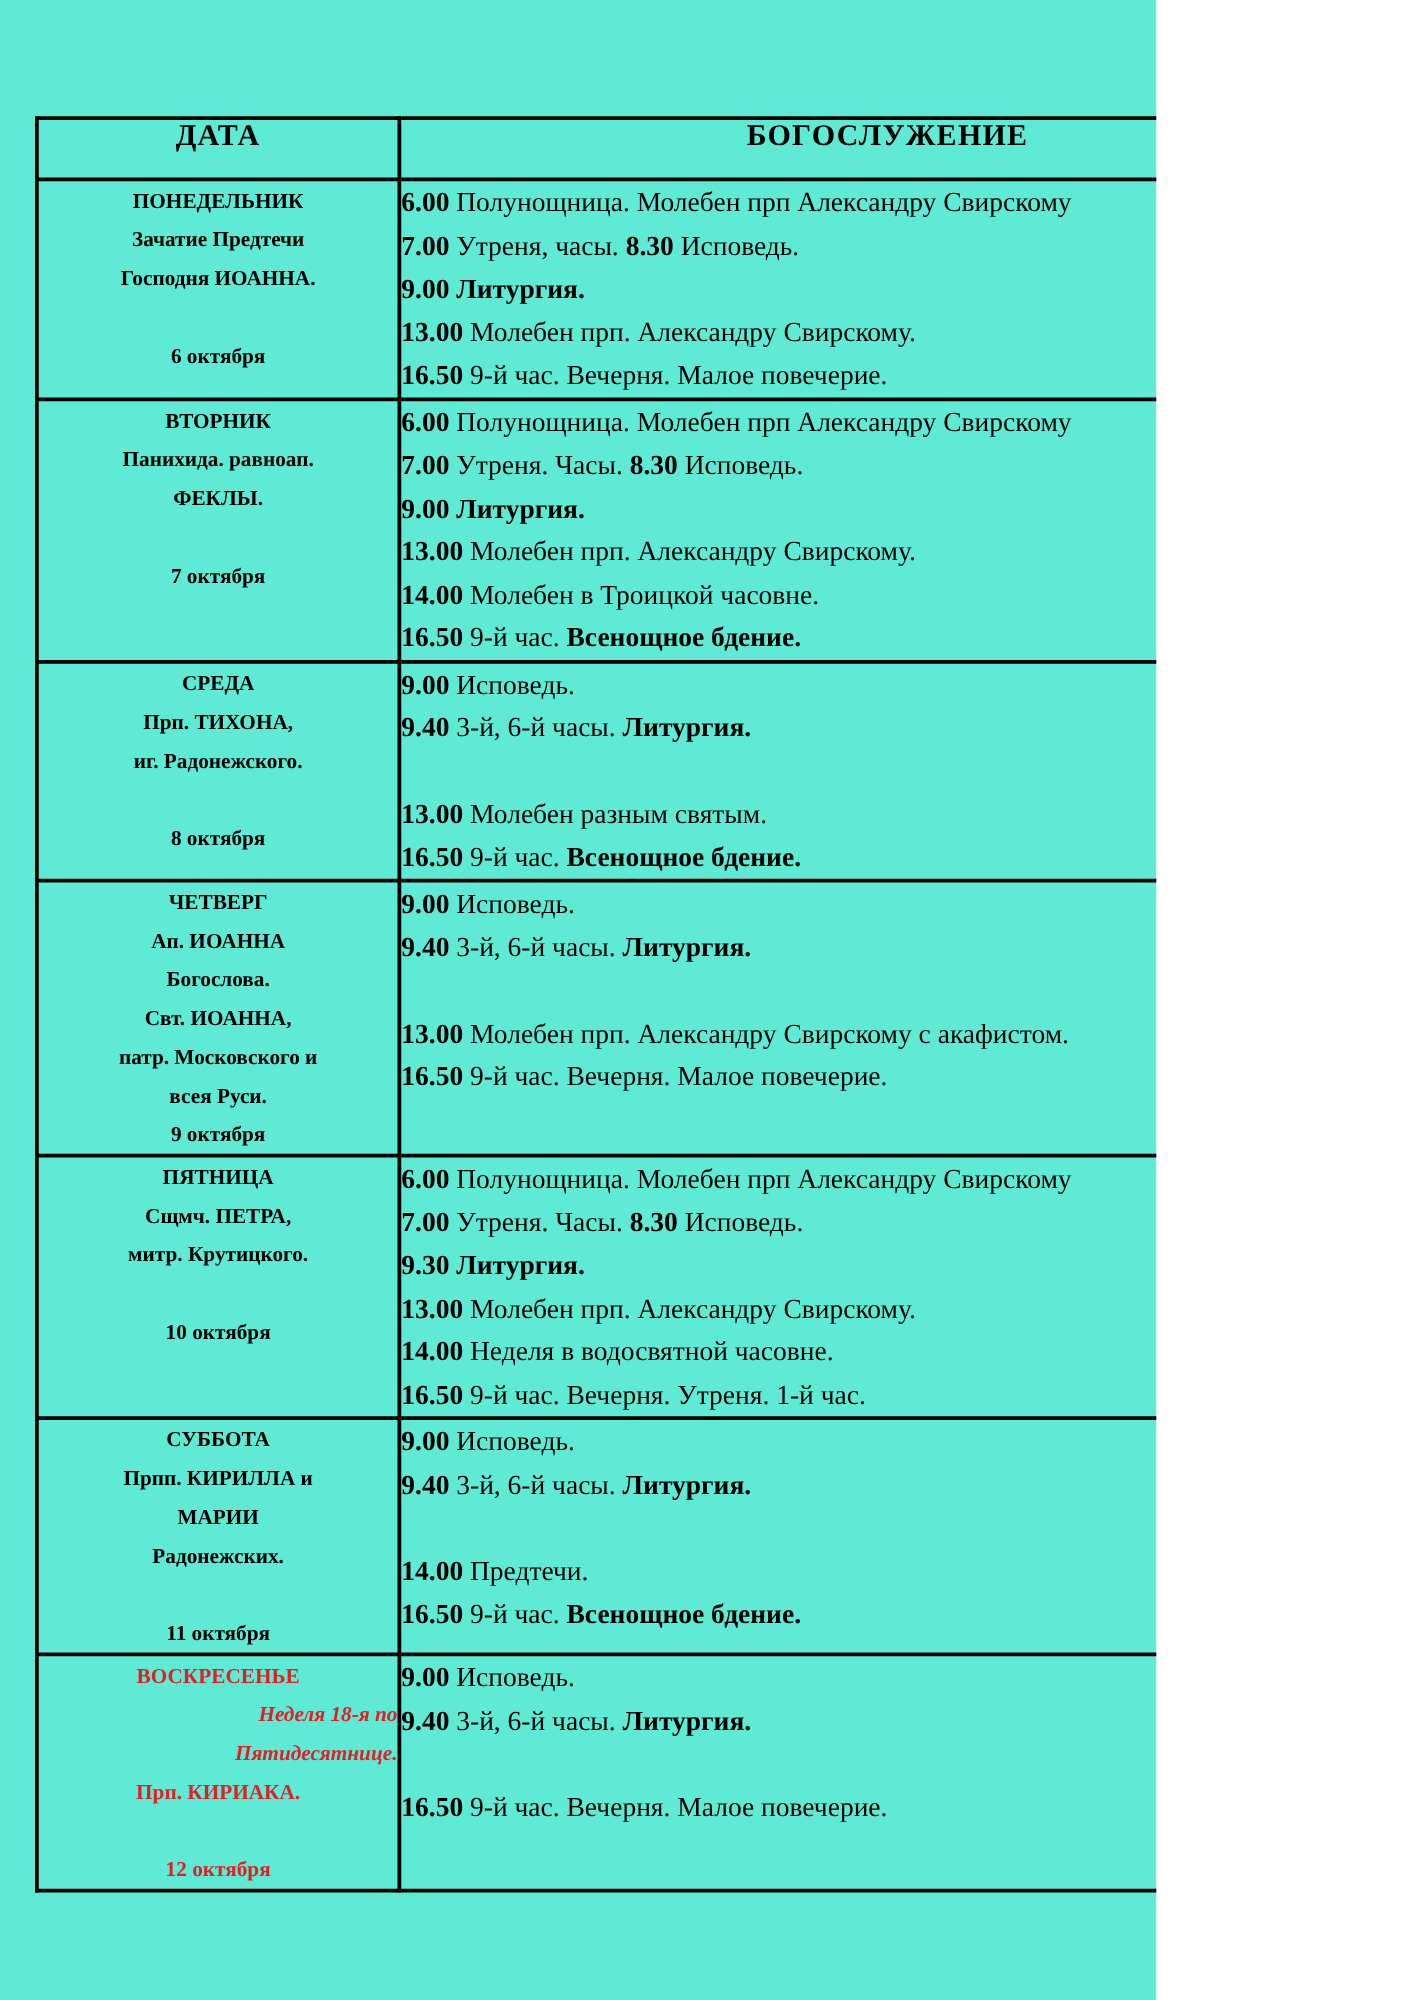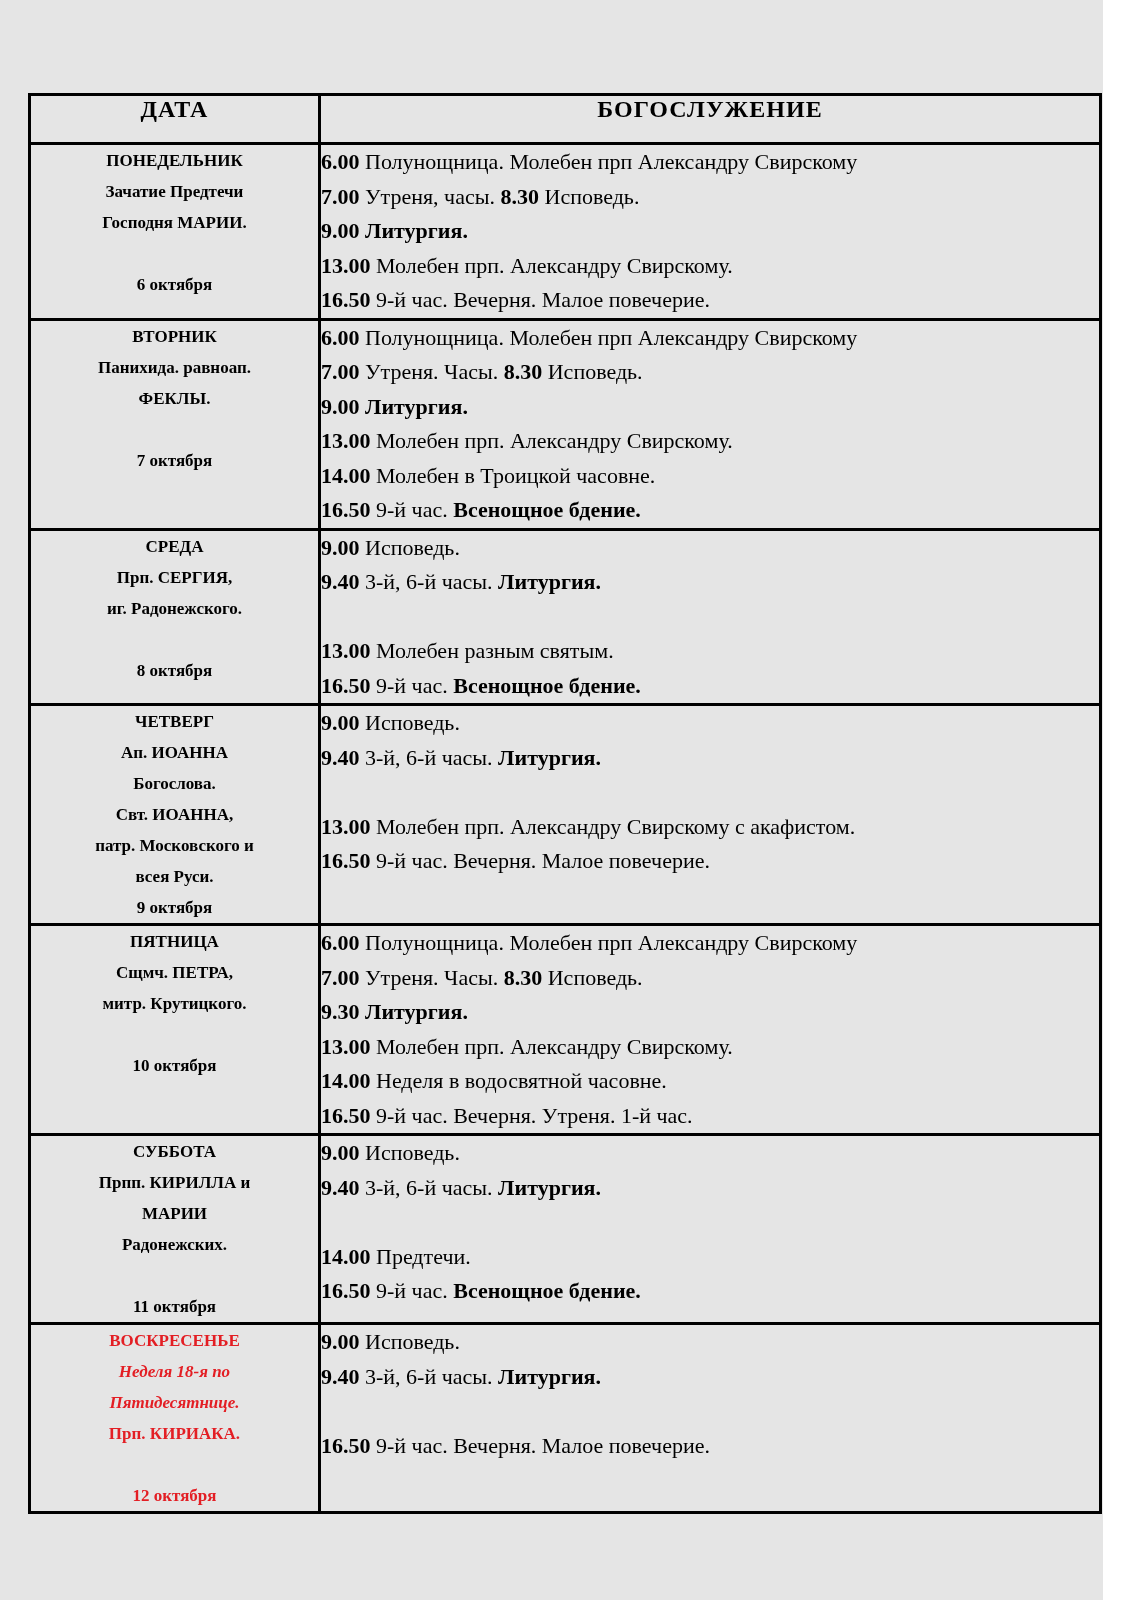--- a/index.html
+++ b/index.html
@@ -1,20 +1,20 @@
 <!DOCTYPE html>
 <html><head>
 <meta charset="utf-8">
 <style>
   html, body { margin: 0; padding: 0; background: #ffffff; }
   .page {
     position: relative;
-    width: 1103px;
+    width: 925px;
     height: 1600px;
-    background: #e5e5e5;
+    background: #5eead4;
     font-family: "Liberation Serif", "DejaVu Serif", serif;
     color: #000000;
     overflow: hidden;
   }
   table.schedule {
     position: absolute;
     left: 28px;
     top: 93px;
     width: 1074px;
     border-collapse: collapse;
@@ -42,21 +42,21 @@
     line-height: 31px;
     padding: 6px 6px 4px 6px;
   }
   td.service-cell {
     font-size: 22px;
     line-height: 34.5px;
     padding: 4px 8px 4px 10px;
   }
   td.service-cell .b { font-weight: bold; }
   td.date-cell.red { color: #e31e24; }
-  .it { font-style: italic; }
+  .it { font-style: italic; text-align: right; }
   
   tbody tr:nth-child(1) td { height: 172px; }
   tbody tr:nth-child(2) td { height: 200px; }
   tbody tr:nth-child(3) td { height: 169px; }
   tbody tr:nth-child(4) td { height: 205px; }
   tbody tr:nth-child(5) td { height: 203px; }
   tbody tr:nth-child(6) td { height: 176px; }
   tbody tr:nth-child(7) td { height: 177px; }
 </style>
 </head>
@@ -68,21 +68,21 @@
       <tr>
         <th class="h-date">ДАТА</th>
         <th class="h-service">БОГОСЛУЖЕНИЕ</th>
       </tr>
     </thead>
     <tbody>
         <tr>
           <td class="date-cell">
             <div class="line">ПОНЕДЕЛЬНИК</div>
             <div class="line">Зачатие Предтечи</div>
-            <div class="line">Господня МАРИИ.</div>
+            <div class="line">Господня ИОАННА.</div>
             <div class="line">&nbsp;</div>
             <div class="line">6 октября</div>
           </td>
           <td class="service-cell">
             <div class="line"><span class="b">6.00</span><span> Полунощница. Молебен прп Александру Свирскому</span></div>
             <div class="line"><span class="b">7.00</span><span> Утреня, часы. </span><span class="b">8.30</span><span> Исповедь.</span></div>
             <div class="line"><span class="b">9.00 Литургия.</span></div>
             <div class="line"><span class="b">13.00</span><span> Молебен прп. Александру Свирскому.</span></div>
             <div class="line"><span class="b">16.50</span><span> 9-й час. Вечерня. Малое повечерие.</span></div>
           </td>
@@ -100,21 +100,21 @@
             <div class="line"><span class="b">7.00</span><span> Утреня. Часы. </span><span class="b">8.30</span><span> Исповедь.</span></div>
             <div class="line"><span class="b">9.00 Литургия.</span></div>
             <div class="line"><span class="b">13.00</span><span> Молебен прп. Александру Свирскому.</span></div>
             <div class="line"><span class="b">14.00</span><span> Молебен в Троицкой часовне.</span></div>
             <div class="line"><span class="b">16.50</span><span> 9-й час. </span><span class="b">Всенощное бдение.</span></div>
           </td>
         </tr>
         <tr>
           <td class="date-cell">
             <div class="line">СРЕДА</div>
-            <div class="line">Прп. СЕРГИЯ,</div>
+            <div class="line">Прп. ТИХОНА,</div>
             <div class="line">иг. Радонежского.</div>
             <div class="line">&nbsp;</div>
             <div class="line">8 октября</div>
           </td>
           <td class="service-cell">
             <div class="line"><span class="b">9.00</span><span> Исповедь.</span></div>
             <div class="line"><span class="b">9.40</span><span> 3-й, 6-й часы. </span><span class="b">Литургия.</span></div>
             <div class="line">&nbsp;</div>
             <div class="line"><span class="b">13.00</span><span> Молебен разным святым.</span></div>
             <div class="line"><span class="b">16.50</span><span> 9-й час. </span><span class="b">Всенощное бдение.</span></div>

